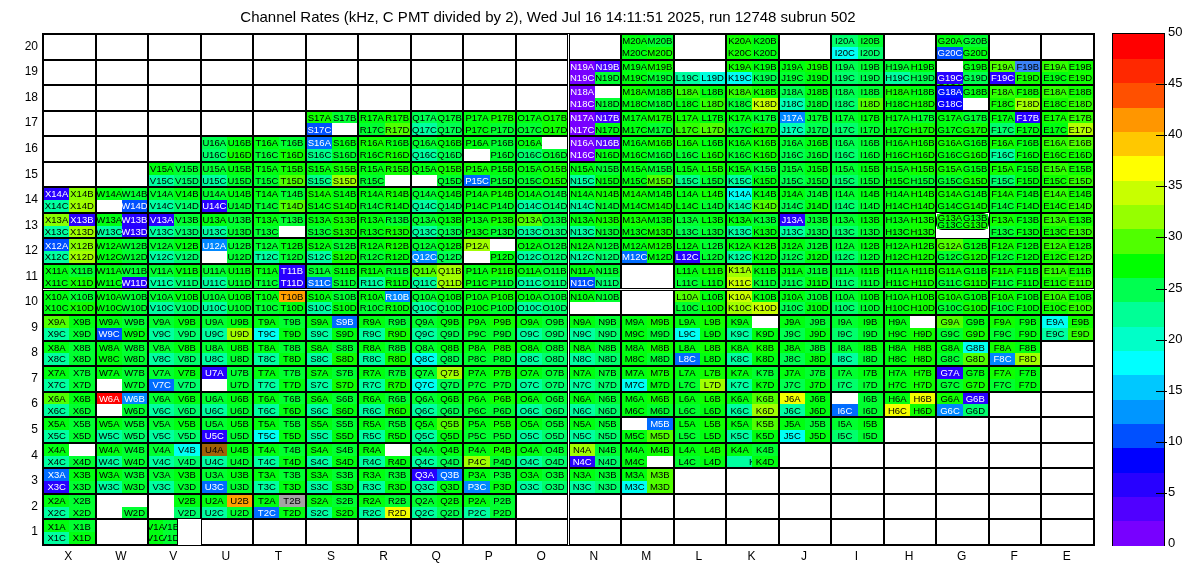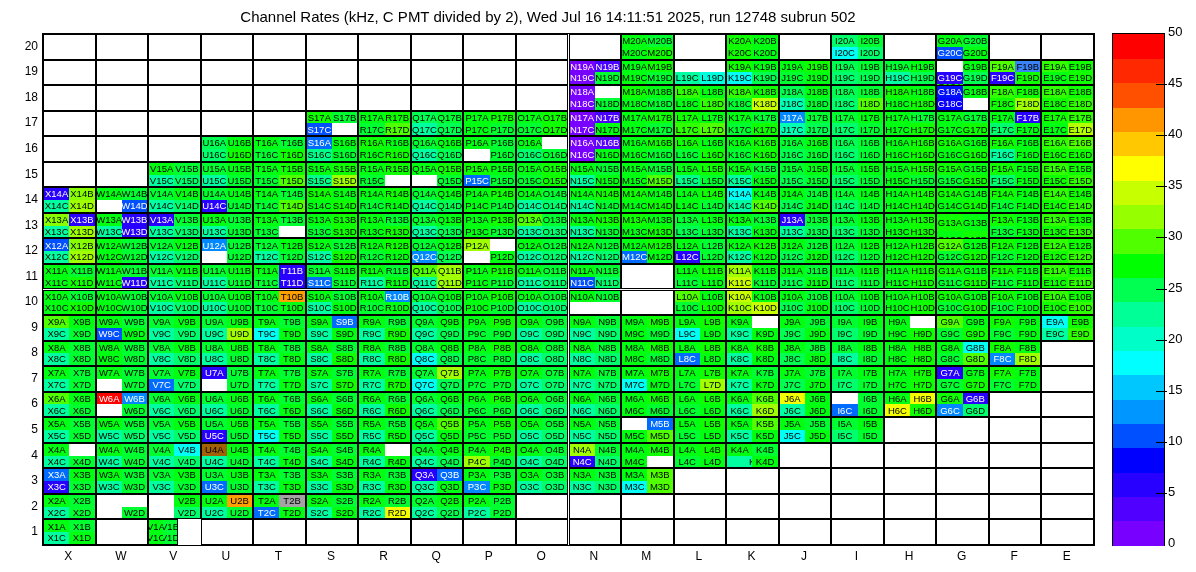--- a/index.html
+++ b/index.html
@@ -743,21 +743,21 @@
           <div class="sub sb" style="background: rgb(0, 255, 16); color: rgb(0, 0, 0);">I13B</div>
           <div class="sub sc" style="background: rgb(0, 255, 108); color: rgb(0, 0, 0);">I13C</div>
           <div class="sub sd" style="background: rgb(0, 255, 48); color: rgb(0, 0, 0);">I13D</div>
         </div>
         <div class="cell" style="left: 840.8px; top: 178.85px; width: 52.55px; height: 25.55px;">
           <div class="sub sa" style="background: rgb(0, 255, 16); color: rgb(0, 0, 0);">H13A</div>
           <div class="sub sb" style="background: rgb(16, 255, 0); color: rgb(0, 0, 0);">H13B</div>
           <div class="sub sc" style="background: rgb(0, 255, 16); color: rgb(0, 0, 0);">H13C</div>
           <div class="sub sd" style="background: rgb(16, 255, 0); color: rgb(0, 0, 0);">H13D</div>
         </div>
-        <div class="cell" style="left: 893.35px; top: 178.85px; width: 52.55px; height: 37px;">
+        <div class="cell" style="left: 893.35px; top: 178.85px; width: 52.55px; height: 17px; border-radius: 6px;">
           <div class="sub sa" style="background: rgb(16, 255, 0); color: rgb(0, 0, 0);">G13A</div>
           <div class="sub sb" style="background: rgb(0, 255, 16); color: rgb(0, 0, 0);">G13B</div>
           <div class="sub sc" style="background: rgb(0, 255, 16); color: rgb(0, 0, 0);">G13C</div>
           <div class="sub sd" style="background: rgb(16, 255, 0); color: rgb(0, 0, 0);">G13D</div>
         </div>
         <div class="cell" style="left: 945.9px; top: 178.85px; width: 52.55px; height: 25.55px;">
           <div class="sub sa" style="background: rgb(16, 255, 0); color: rgb(0, 0, 0);">F13A</div>
           <div class="sub sb" style="background: rgb(0, 255, 16); color: rgb(0, 0, 0);">F13B</div>
           <div class="sub sc" style="background: rgb(0, 255, 48); color: rgb(0, 0, 0);">F13C</div>
           <div class="sub sd" style="background: rgb(0, 255, 16); color: rgb(0, 0, 0);">F13D</div>
@@ -952,21 +952,21 @@
           <div class="sub sd" style="background: rgb(0, 255, 108); color: rgb(0, 0, 0);">N11D</div>
         </div>
         <div class="cell" style="left: 578.05px; top: 229.95px; width: 52.55px; height: 25.55px;"></div>
         <div class="cell" style="left: 630.6px; top: 229.95px; width: 52.55px; height: 25.55px;">
           <div class="sub sa" style="background: rgb(0, 255, 16); color: rgb(0, 0, 0);">L11A</div>
           <div class="sub sb" style="background: rgb(16, 255, 0); color: rgb(0, 0, 0);">L11B</div>
           <div class="sub sc" style="background: rgb(0, 255, 48); color: rgb(0, 0, 0);">L11C</div>
           <div class="sub sd" style="background: rgb(0, 255, 16); color: rgb(0, 0, 0);">L11D</div>
         </div>
         <div class="cell" style="left: 683.15px; top: 229.95px; width: 52.55px; height: 25.55px;">
-          <div class="sub sa" style="background: rgb(160, 255, 0); color: rgb(0, 0, 0);">K11A</div>
+          <div class="sub sa" style="background: rgb(160, 255, 0); color: rgb(0, 0, 0); font-family: Liberation Mono, monospace;">K11A</div>
           <div class="sub sb" style="background: rgb(0, 255, 16); color: rgb(0, 0, 0);">K11B</div>
           <div class="sub sc" style="background: rgb(200, 255, 0); color: rgb(0, 0, 0);">K11C</div>
           <div class="sub sd" style="background: rgb(0, 255, 48); color: rgb(0, 0, 0);">K11D</div>
         </div>
         <div class="cell" style="left: 735.7px; top: 229.95px; width: 52.55px; height: 25.55px;">
           <div class="sub sa" style="background: rgb(0, 255, 16); color: rgb(0, 0, 0);">J11A</div>
           <div class="sub sb" style="background: rgb(0, 255, 48); color: rgb(0, 0, 0);">J11B</div>
           <div class="sub sc" style="background: rgb(0, 255, 80); color: rgb(0, 0, 0);">J11C</div>
           <div class="sub sd" style="background: rgb(0, 255, 16); color: rgb(0, 0, 0);">J11D</div>
         </div>

